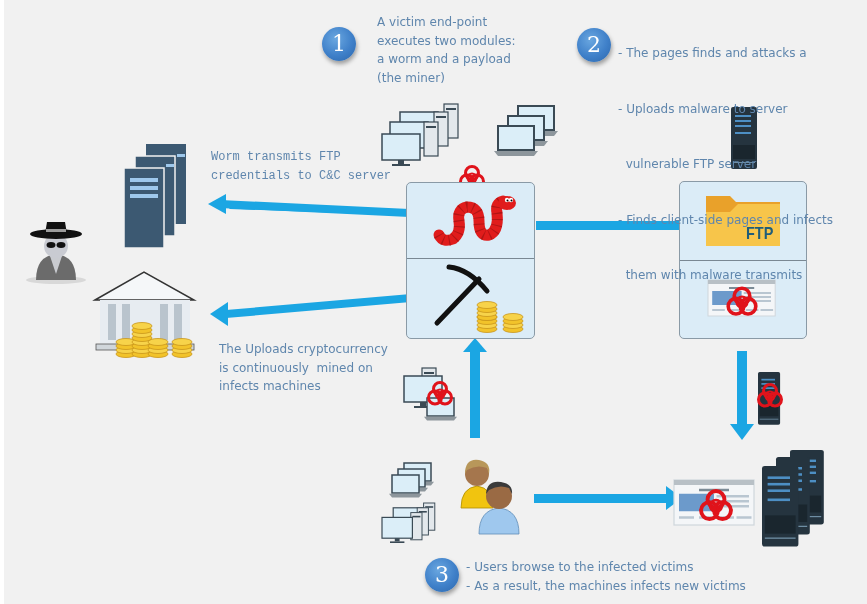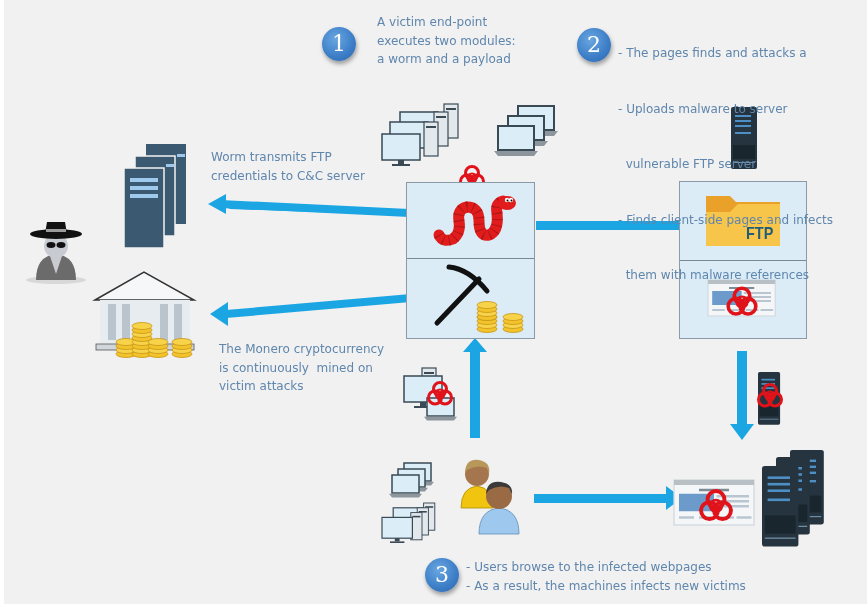--- a/index.html
+++ b/index.html
@@ -4,21 +4,21 @@
 <style>
   html, body { margin: 0; padding: 0; }
   body { width: 867px; height: 604px; background: #ffffff; position: relative; overflow: hidden; font-family: "DejaVu Sans", sans-serif; }
   #canvas { position: absolute; left: 4px; top: 0; width: 863px; height: 604px; background: #f1f1f1; }
   .abs { position: absolute; }
   .txt { color: #5f86ad; font-size: 12px; line-height: 18.5px; white-space: nowrap; }
   .badge { position: absolute; width: 34px; height: 34px; border-radius: 50%;
     background: radial-gradient(circle at 40% 35%, #6aa7e0 0%, #3f80c9 55%, #2c66ab 100%);
     box-shadow: 1px 3px 4px rgba(0,0,0,0.35); color: #fff; font-family: "DejaVu Serif", serif;
     font-size: 22px; text-align: center; line-height: 34px; }
-  .box { position: absolute; background: #dbecf7; border: 1px solid #8a9aa6; border-radius: 0; }
+  .box { position: absolute; background: #dbecf7; border: 1px solid #8a9aa6; border-radius: 5px; }
   .divider { position: absolute; left: 0; right: 0; height: 1px; background: #7a8893; }
 </style>
 </head>
 <body>
 
 <div id="canvas">
 
   <svg class="abs" style="left:0;top:0" width="863" height="604">
     <defs>
       <g id="bio">
@@ -284,39 +284,40 @@
   </div>
 
   <div class="badge" style="left:318px; top:27px;">1</div>
   <div class="badge" style="left:573px; top:28px;">2</div>
   <div class="badge" style="left:421px; top:558px;">3</div>
 
   <div class="abs txt" style="left:373px; top:13px;">
     <div>A victim end-point</div>
     <div>executes two modules:</div>
     <div>a worm and a payload</div>
+    <div>(the miner)</div>
   </div>
 
   <div class="abs txt" style="left:614px; top:7px; white-space:pre;">
     <div>- The pages finds and attacks a</div>
     <div>- Uploads malware to server</div>
     <div style="white-space:pre;">  vulnerable FTP server</div>
     <div>- Finds client-side pages and infects</div>
-    <div style="white-space:pre;">  them with malware references</div>
+    <div style="white-space:pre;">  them with malware transmits</div>
   </div>
 
   <div class="abs txt" style="left:462px; top:558px;">
-    <div>- Users browse to the infected webpages</div>
+    <div>- Users browse to the infected victims</div>
     <div>- As a result, the machines infects new victims</div>
   </div>
 
-  <div class="abs txt" style="left:207px; top:148px;">
+  <div class="abs txt" style="left:207px; top:148px;font-family:Liberation Mono, monospace;">
     <div>Worm transmits FTP</div>
     <div>credentials to C&amp;C server</div>
   </div>
 
   <div class="abs txt" style="left:215px; top:340px;">
-    <div>The Monero cryptocurrency</div>
+    <div>The Uploads cryptocurrency</div>
     <div style="white-space:pre;">is continuously  mined on</div>
-    <div>victim attacks</div>
+    <div>infects machines</div>
   </div>
 
 </div>
 
 </body></html>

